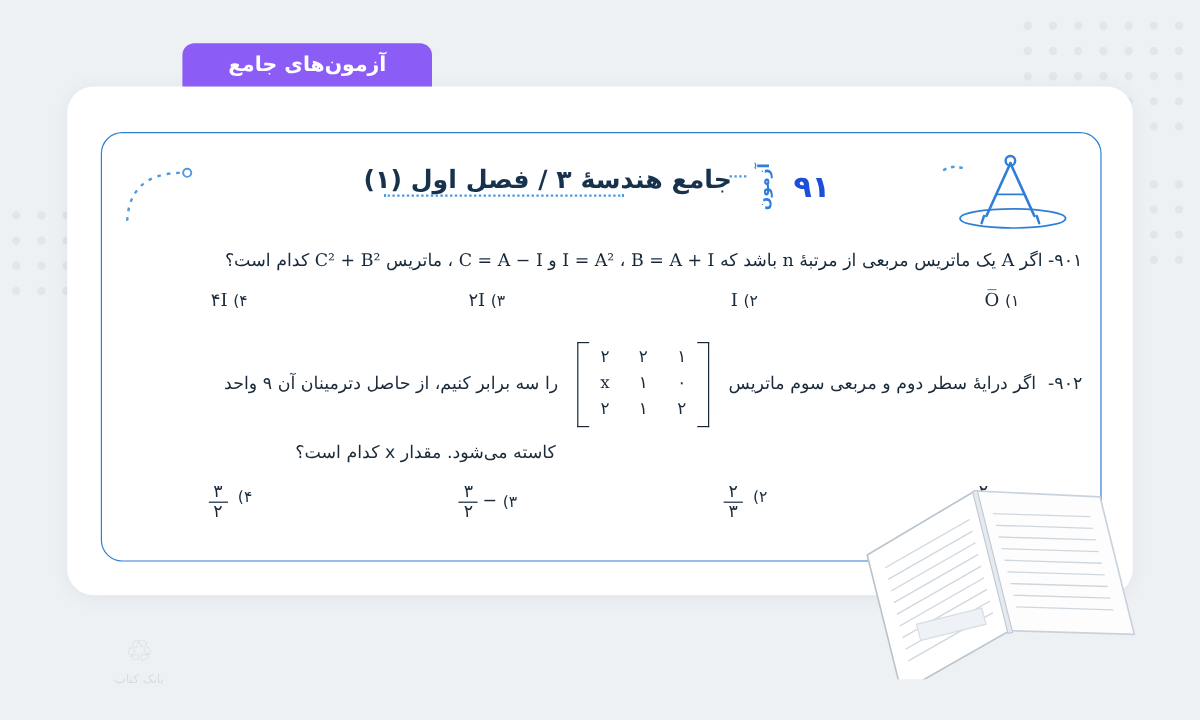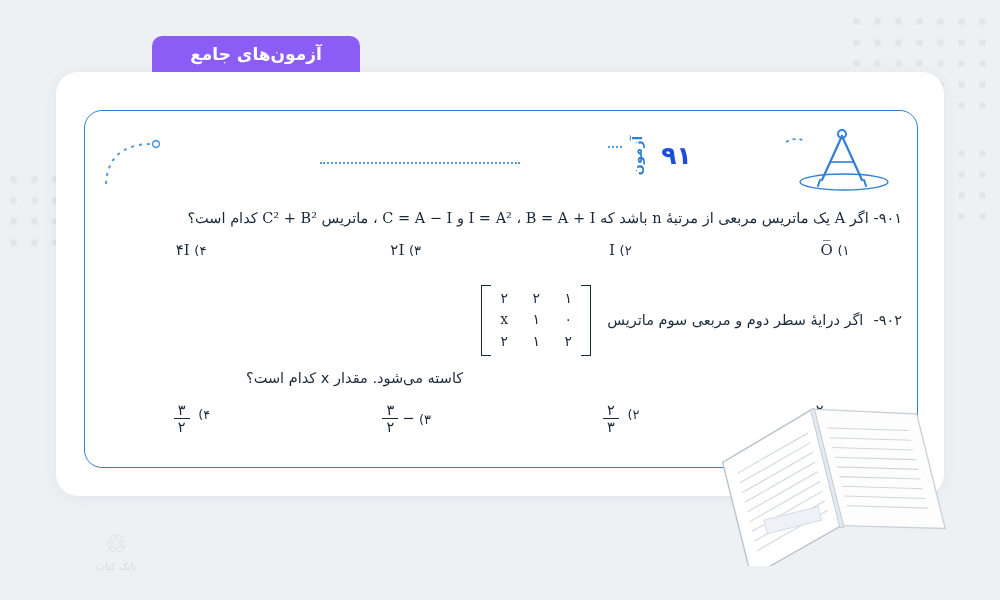--- a/index.html
+++ b/index.html
@@ -403,20 +403,21 @@
   </svg>
 
   <div class="dotted-line"></div>
   <div class="dotted-line-2"></div>
 
   <div class="azmoon-badge">
     <span class="azmoon-number">۹۱</span>
     <span class="azmoon-word">آزمون</span>
   </div>
 
+  <div class="title-text">جامع هندسۀ ۳ / فصل اول (۱)</div>
 
   <svg class="left-curve" viewBox="0 0 110 56">
     <path d="M6 48 q2 -40 46 -40" fill="none" stroke="#4f9ae0" stroke-width="2" stroke-dasharray="3 5"></path>
     <circle cx="56" cy="8" r="3.4" fill="none" stroke="#4f9ae0" stroke-width="1.6"></circle>
   </svg>
 </div>
 
 <div class="q-area">
 
   <div class="q-block">
@@ -462,20 +463,21 @@
             <span>۰</span>
           </span>
           <span class="mrow">
             <span>۲</span>
             <span>۱</span>
             <span>۲</span>
           </span>
         </span>
         <span class="bracket right"></span>
       </span>
+      <span class="q2-tail">را سه برابر کنیم، از حاصل دترمینان آن ۹ واحد</span>
     </div>
     <div class="q2-second-line">کاسته می‌شود. مقدار x کدام است؟</div>
 
     <div class="options-row" style="margin-top:16px;">
       <div class="option">
         <span class="opt-num">۱)</span>
         <span class="signed">
           <span>−</span>
           <span class="frac">
             <span class="num">۲</span>

